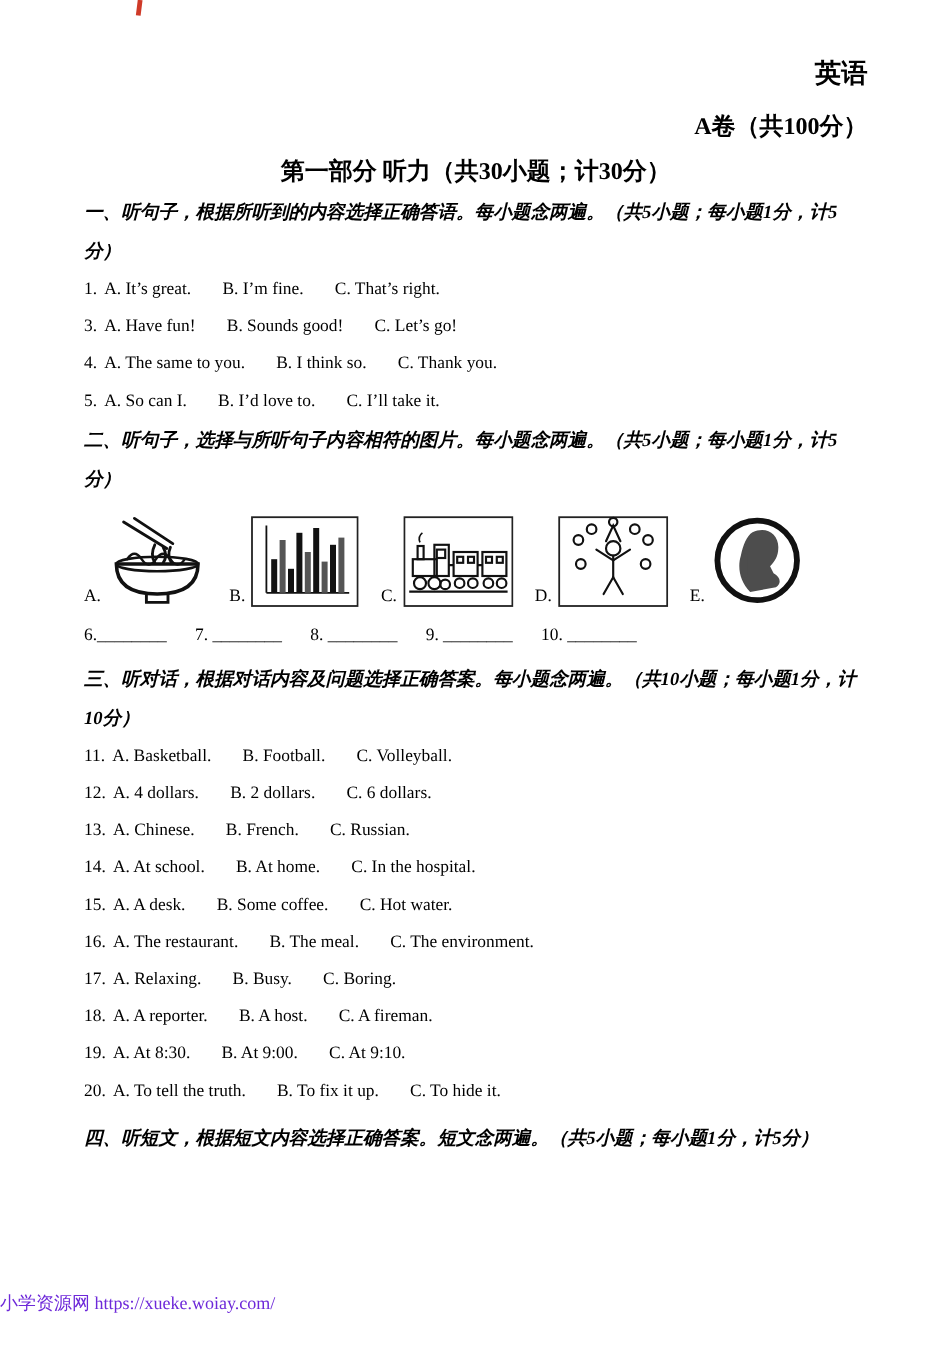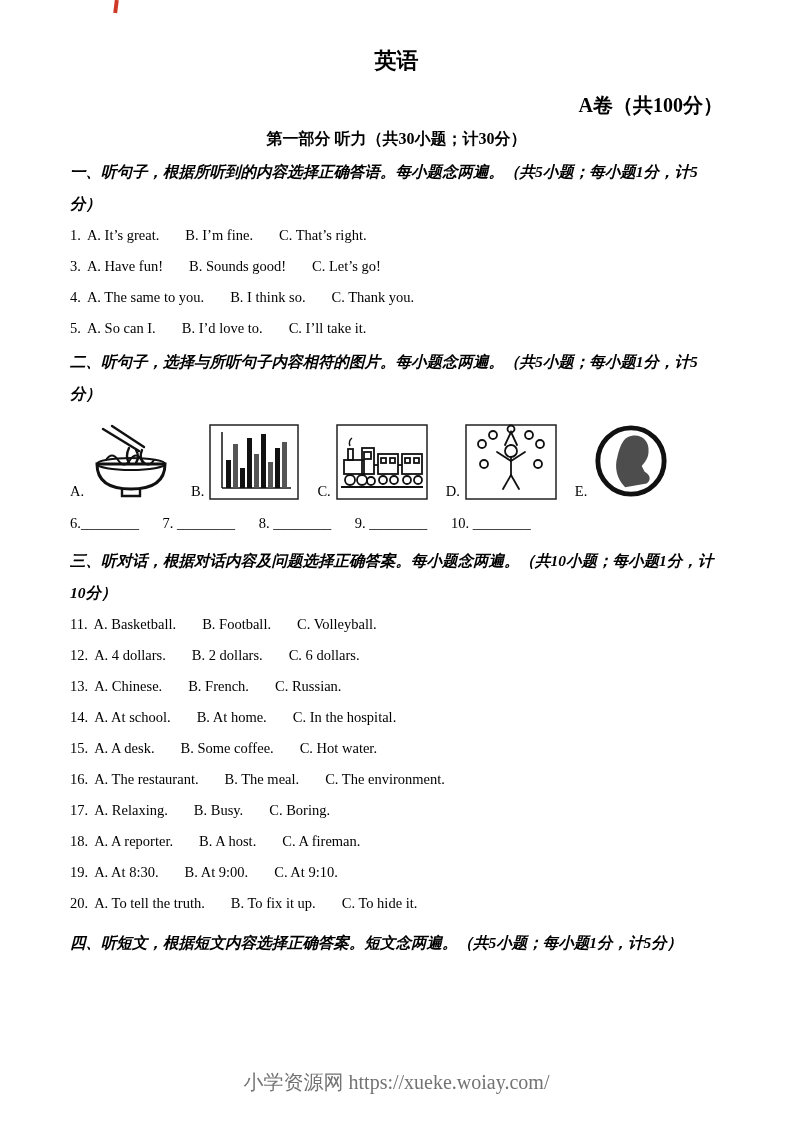--- a/index.html
+++ b/index.html
@@ -2,39 +2,39 @@
 <html><head>
 <meta charset="utf-8">
 <style>
   * { margin:0; padding:0; box-sizing:border-box; }
   html,body { background:#ffffff; }
   body {
     width:793px; height:1122px; position:relative; overflow:hidden;
     font-family:"Liberation Serif","DejaVu Serif",serif; color:#000;
   }
   .page { padding:46px 70px 0 70px; }
-  .title { text-align:center; font-size:22px; font-weight:bold; margin-bottom:16px; }
+  .title { text-align:right; font-size:22px; font-weight:bold; margin-bottom:16px; }
   .subtitle { text-align:right; font-size:20px; font-weight:bold; margin-bottom:10px; }
-  .part-heading { text-align:center; font-size:16px; font-weight:bold; margin-bottom:6px; }
+  .part-heading { text-align:center; font-size:20px; font-weight:bold; margin-bottom:6px; }
   .sec-heading { font-size:15.5px; font-weight:bold; line-height:32px; margin-top:2px;font-style:italic; }
   .q { font-size:14.5px; line-height:31px; white-space:nowrap; }
   .q .qnum { margin-right:6px; }
   .q .opt { margin-right:26px;margin-top:36px; }
   .q .opt:last-child { margin-right:0; }
   .images-row { display:flex; align-items:flex-end; gap:18px; margin:12px 0 4px 0; }
   .img-item { display:flex; align-items:flex-end; gap:5px; }
   .img-label { font-size:14.5px; line-height:18px; }
   .img-box { display:block; background:#fff; }
   .blanks { font-size:14.5px; line-height:31px; margin-top:8px; }
   .blanks span { margin-right:20px; }
   .mt6 { margin-top:6px; }
   .mt8 { margin-top:8px; }
   .footer {
     position:absolute; left:0; bottom:26px; width:100%;
-    text-align:center; font-size:20px; color:#737373;
+    font-size:15px; color:#6d28d9;
   }
   .red-mark {
     position:absolute; left:114px; top:0; width:4px; height:13px;
     background:#cf3a28; transform:rotate(7deg);
   }
 </style>
 </head>
 <body>
 
 <div class="red-mark"></div>

